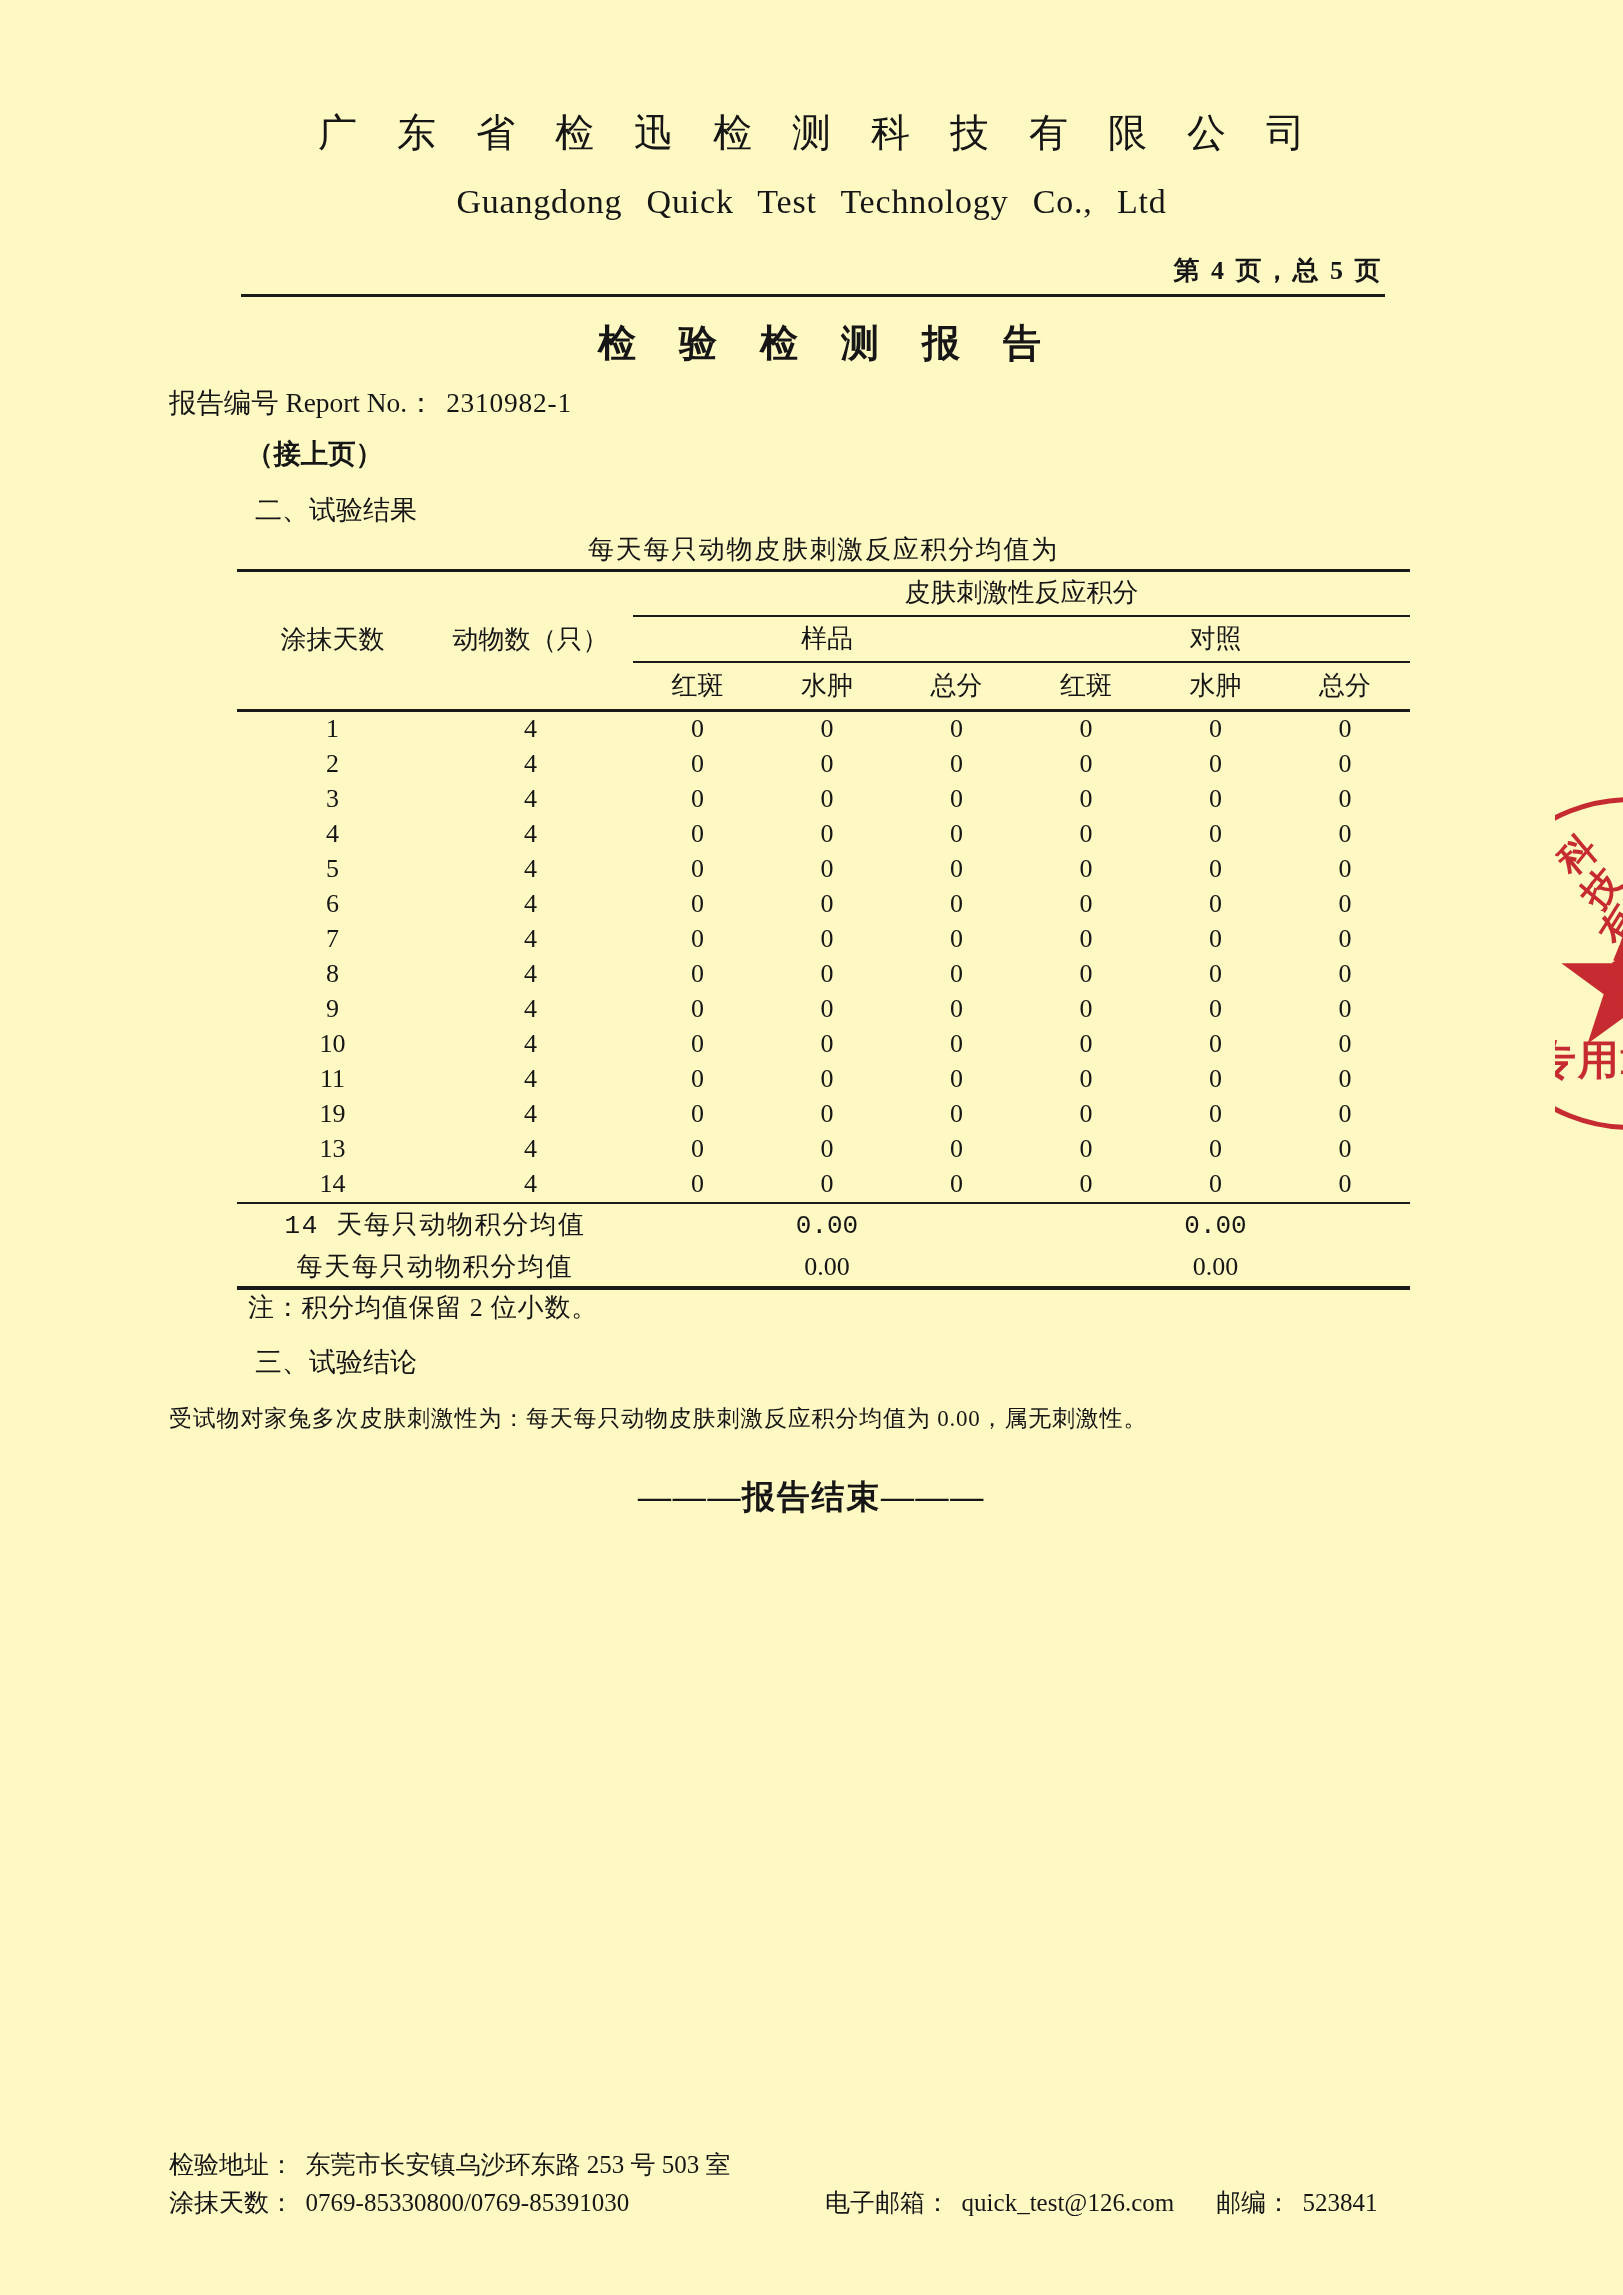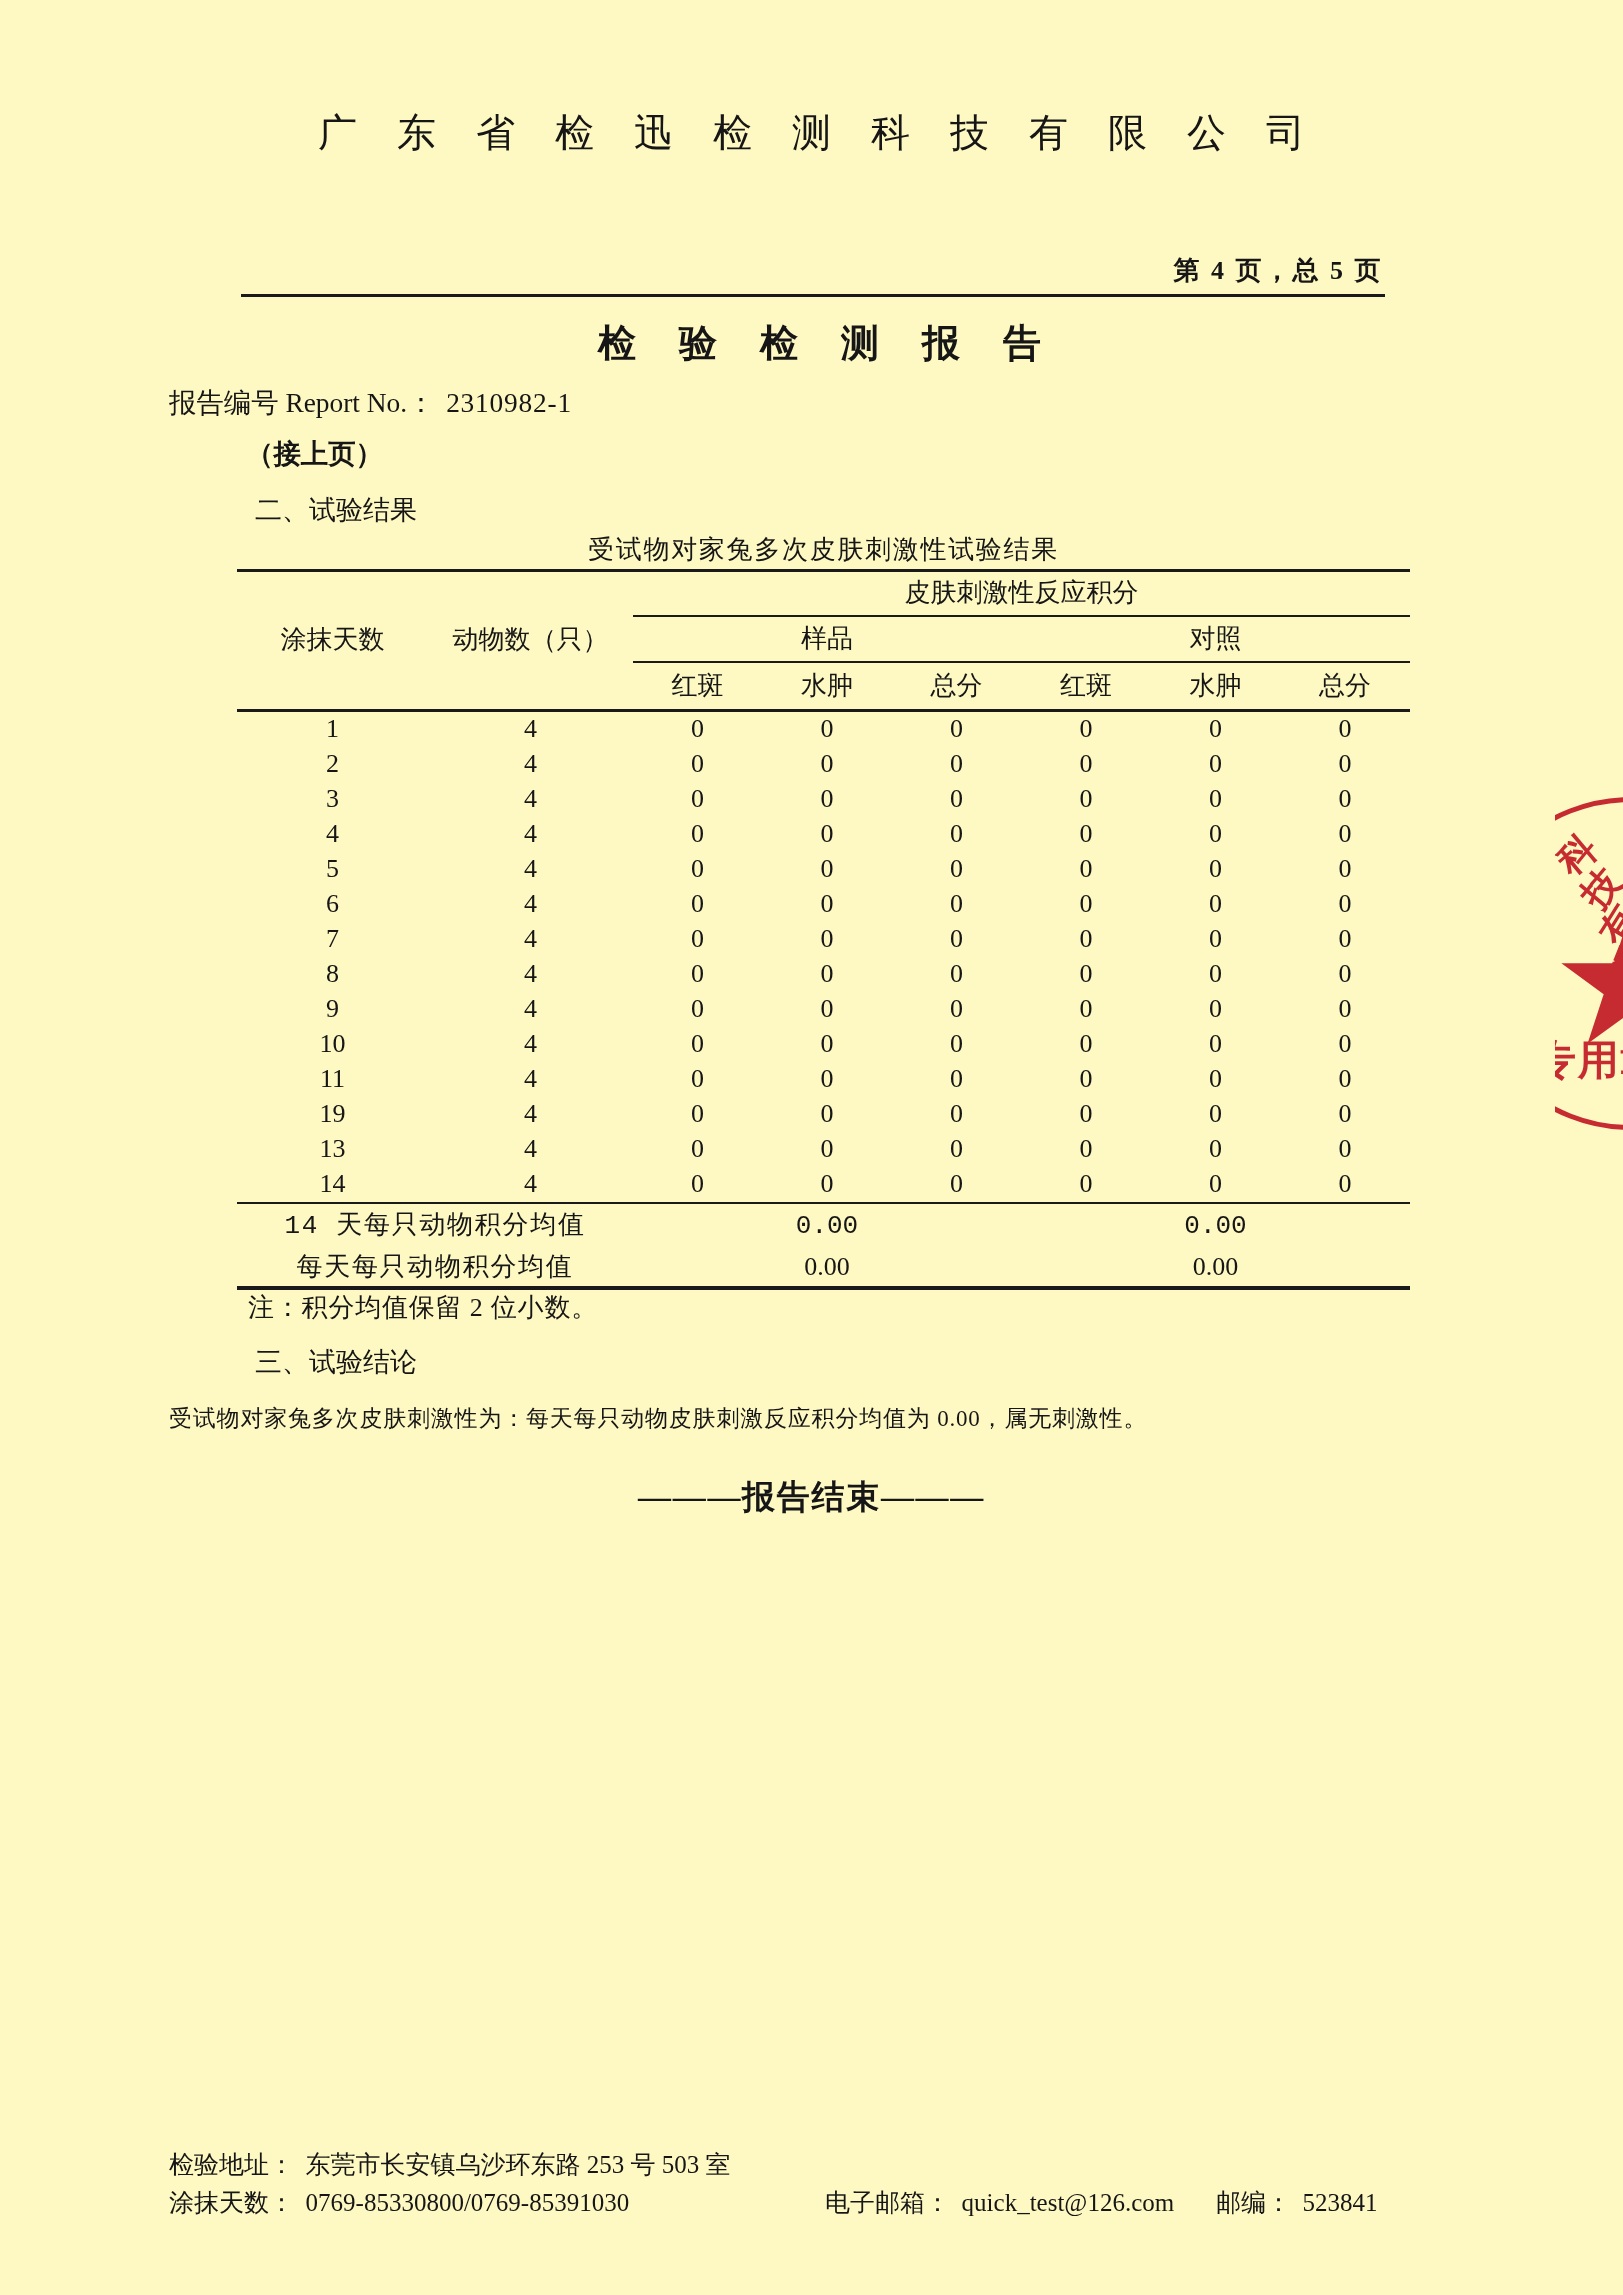--- a/index.html
+++ b/index.html
@@ -114,31 +114,32 @@
   .footer-line2 .f-email{position:absolute;left:825px;}
   .footer-line2 .f-zip{position:absolute;left:1216px;}
   .flabel{margin-right:11.6px;}
 </style>
 </head>
 <body>
 
 <div class="page">
 
   <div class="abs company-cn">广东省检迅检测科技有限公司</div>
+  <div class="abs company-en">Guangdong  Quick  Test  Technology  Co.,  Ltd</div>
   <div class="abs page-info">第 4 页，总 5 页</div>
   <div class="abs header-rule"></div>
   <div class="abs doc-title">检验检测报告</div>
 
   <div class="abs report-no-line">
     <span>报告编号 Report No.：</span><span class="val">2310982-1</span>
   </div>
 
   <div class="abs continued">（接上页）</div>
   <div class="abs section-heading sec2">二、试验结果</div>
-  <div class="abs table-title">受试物对家兔多次皮肤刺激性试验结果</div>
+  <div class="abs table-title">每天每只动物皮肤刺激反应积分均值为</div>
 
   <div class="abs tbl-wrap">
     <table class="results">
       <colgroup>
         <col style="width:191px">
           <col style="width:205px">
         <col style="width:129px">
           <col style="width:130px">
           <col style="width:129px">
         <col style="width:130px">

